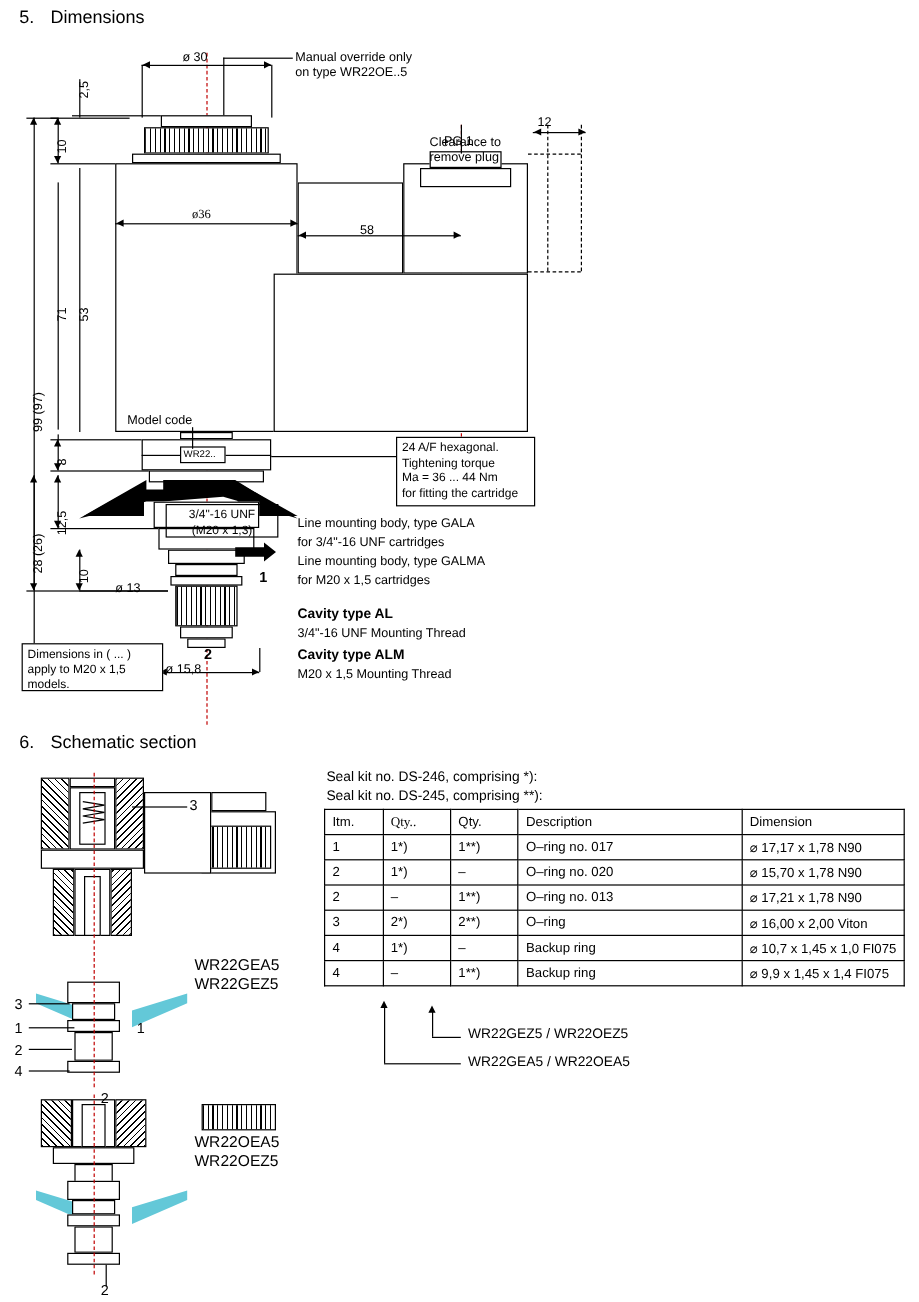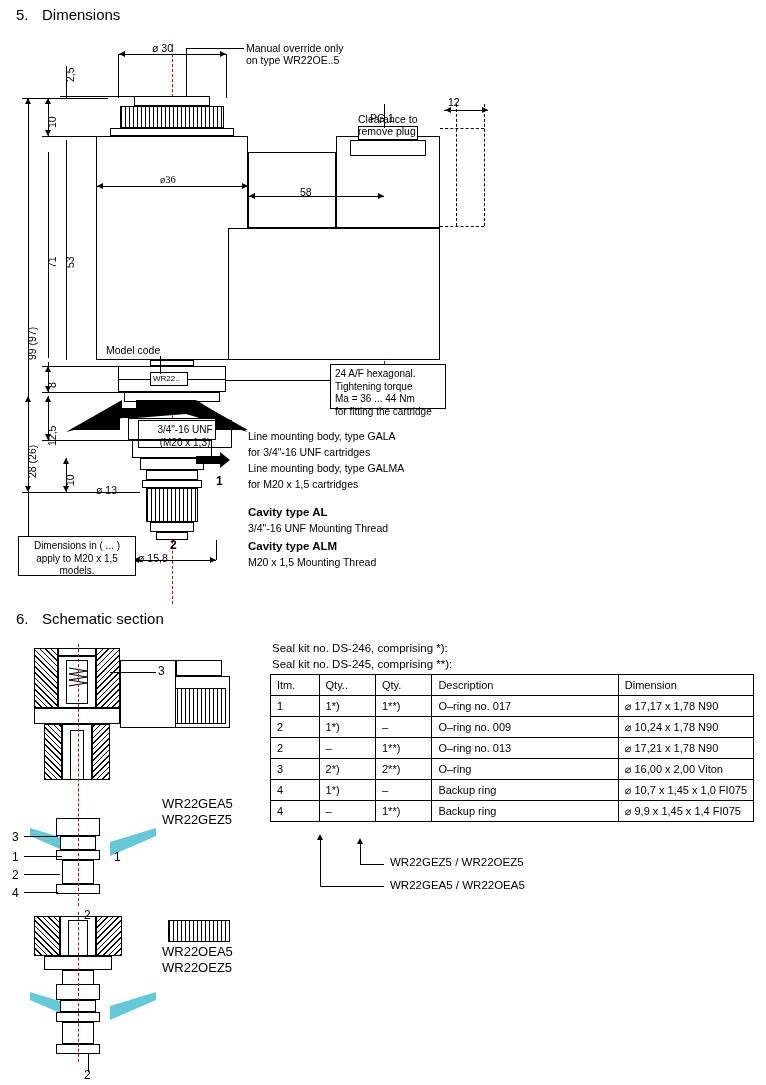--- a/index.html
+++ b/index.html
@@ -253,35 +253,35 @@
 on type WR22OE..5</div>
   <div class="ln hl" style="left:186px;top:48px;width:58px;"></div>
   <div class="ln vl" style="left:186px;top:48px;height:48px;"></div>
 
   <div class="lbl w" style="left:358px;top:78px;width:120px;white-space:pre-line;margin-top:35px;">Clearance to
 remove plug</div>
 
   <div class="lbl" style="left:106px;top:344px;">Model code</div>
   <div class="ln vl" style="left:160px;top:356px;height:18px;"></div>
 
-  <div class="box" style="left:330px;top:364px;width:116px;height:45px;white-space:pre-line;">24 A/F hexagonal.
+  <div class="box" style="left:330px;top:364px;width:116px;height:58px;white-space:pre-line;">24 A/F hexagonal.
 Tightening torque
 Ma = 36 ... 44 Nm
 for fitting the cartridge</div>
   <div class="ln hl" style="left:226px;top:380px;width:104px;"></div>
 
   <div class="box" style="left:138px;top:420px;width:94px;height:28px;text-align:center;background:transparent;">
     <div>3/4"-16 UNF</div>
     <div>(M20 x 1,3)</div>
   </div>
 
   <div class="lbl b" style="left:216px;top:474px;font-size:12px;">1</div>
   <div class="lbl b" style="left:170px;top:538px;font-size:12px;">2</div>
 
-  <div class="box" style="left:18px;top:536px;width:118px;height:40px;white-space:pre-line;text-align:center;">Dimensions in ( ... )
+  <div class="box" style="left:18px;top:536px;width:118px;height:40px;white-space:pre-line;">Dimensions in ( ... )
 apply to M20 x 1,5
 models.</div>
 
   <div class="lbl" style="left:248px;top:430px;">Line mounting body, type GALA</div>
   <div class="lbl" style="left:248px;top:446px;">for 3/4"-16 UNF cartridges</div>
   <div class="lbl" style="left:248px;top:462px;">Line mounting body, type GALMA</div>
   <div class="lbl" style="left:248px;top:478px;">for M20 x 1,5 cartridges</div>
 
   <div class="lbl b" style="left:248px;top:506px;font-size:11.5px;">Cavity type AL</div>
   <div class="lbl" style="left:248px;top:522px;">3/4"-16 UNF Mounting Thread</div>
@@ -372,40 +372,40 @@
     <div class="lbl" style="left:162px;top:960px;font-size:13px;">WR22OEZ5</div>
   </div>
 
   <div class="lbl" style="left:272px;top:642px;font-size:11.5px;">Seal kit no. DS-246, comprising *):</div>
   <div class="lbl" style="left:272px;top:658px;font-size:11.5px;">Seal kit no. DS-245, comprising **):</div>
 
   <table class="parts" style="left:270px;top:674px;width:484px;">
     <thead>
       <tr>
         <th style="width:36px;">Itm.</th>
-        <th style="width:44px;">Qty..</th>
+        <th style="width:44px;font-family:Liberation Serif, serif;">Qty..</th>
         <th style="width:44px;">Qty.</th>
         <th style="width:176px;">Description</th>
         <th>Dimension</th>
       </tr>
     </thead>
     <tbody>
       <tr>
         <td>1</td>
         <td>1*)</td>
         <td>1**)</td>
         <td>O–ring no. 017</td>
         <td>⌀ 17,17 x 1,78 N90</td>
       </tr>
       <tr>
         <td>2</td>
         <td>1*)</td>
         <td>–</td>
-        <td>O–ring no. 009</td>
-        <td>⌀ 10,24 x 1,78 N90</td>
+        <td>O–ring no. 020</td>
+        <td>⌀ 15,70 x 1,78 N90</td>
       </tr>
       <tr>
         <td>2</td>
         <td>–</td>
         <td>1**)</td>
         <td>O–ring no. 013</td>
         <td>⌀ 17,21 x 1,78 N90</td>
       </tr>
       <tr>
         <td>3</td>

